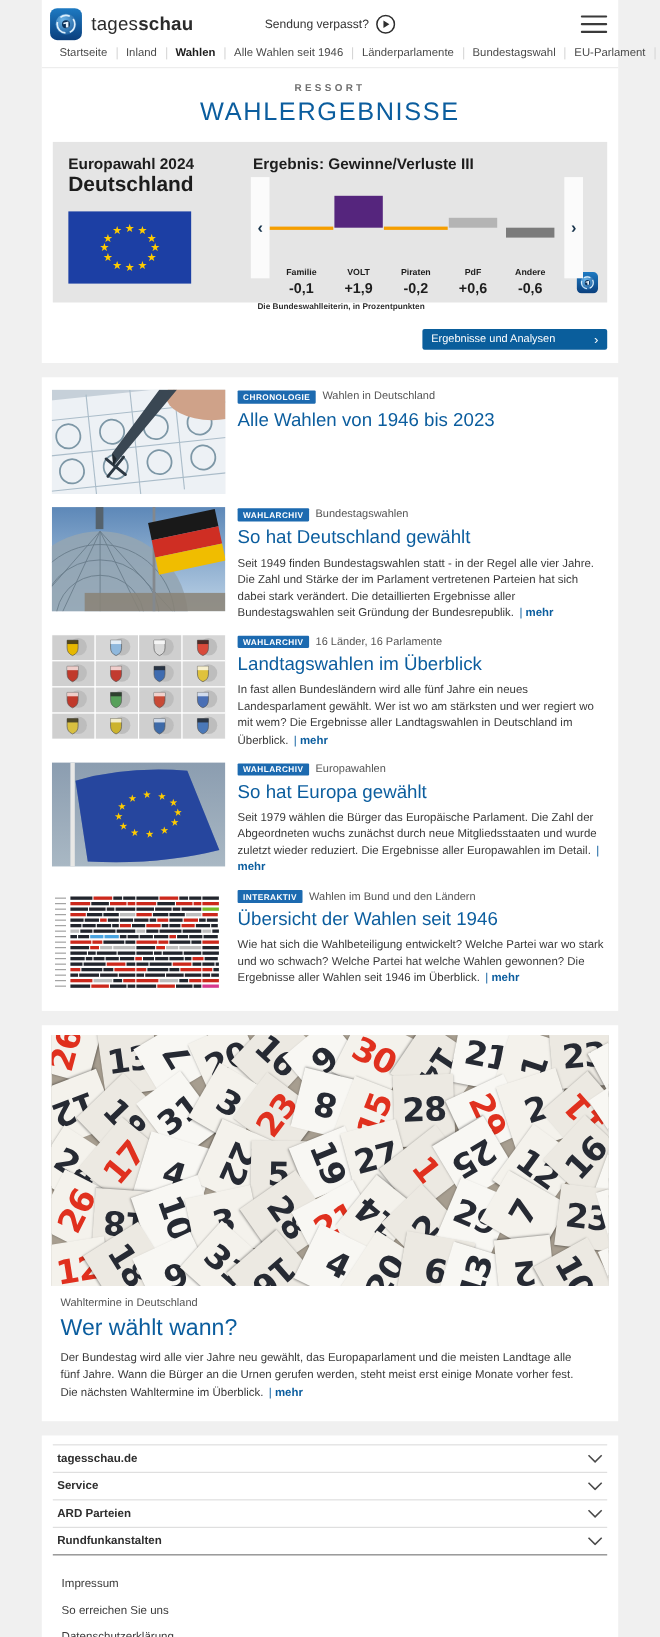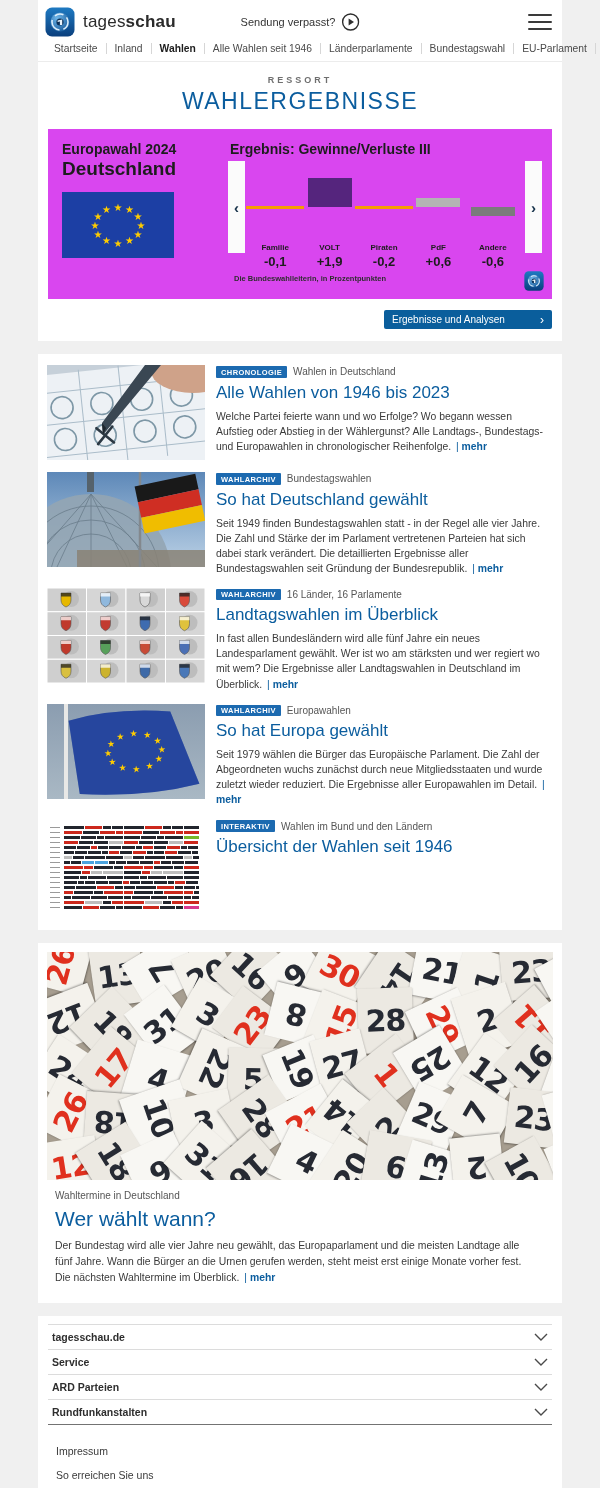--- a/index.html
+++ b/index.html
@@ -23,26 +23,26 @@
   .mainnav { display:flex; align-items:center; padding:5px 8px 7px; border-bottom:1px solid #ececec; flex-wrap:nowrap; }
   .mainnav a { font-size:10.3px; color:#4a4a4a; text-decoration:none; padding:0 8px; border-left:1px solid #d6d6d6; white-space:nowrap; }
   .mainnav a:first-child { border-left:none; }
   .mainnav a.active { font-weight:bold; color:#1c1c1c; }
 
   .ressort { text-align:center; padding:13px 0 6px; }
   .ressort .kicker { font-size:9px; letter-spacing:3px; color:#6f6f6f; font-weight:bold; }
   .ressort h1 { font-size:23px; font-weight:400; color:#0b5d9e; letter-spacing:1.5px; margin-top:3px; }
 
   
-  .widget { background:#d946ef; margin:8px 10px 0; padding:12px 0 14px 14px; display:flex; position:relative; height:170px; }
+  .widget { background:#e5e5e5; margin:8px 10px 13px; padding:12px 0 14px 14px; display:flex; position:relative; height:146px; }
   .w-left { width:168px; flex:none; }
   .w-t1 { font-size:14px; font-weight:bold; color:#1d1d1d; }
   .w-t2 { font-size:19px; font-weight:bold; color:#1d1d1d; margin-top:1px; }
   .euflag { display:block; margin-top:12px; }
-  .w-right { flex:1; position:relative; padding-right:14px; }
+  .w-right { flex:1; position:relative; padding-right:26px; }
   .w-ct { font-size:14px; font-weight:bold; color:#1d1d1d; margin-bottom:2px; }
   .chart-wrap { position:relative; }
   .chev { position:absolute; top:0; width:17px; height:92px; background:#fbfbfb; border:none; font-size:15px; font-weight:bold; color:#16324a; cursor:pointer; z-index:2; padding:0; }
   .chev-l { left:-2px; }
   .chev-r { right:-4px; }
   .chart { display:flex; height:64px; margin:4px 18px 0; }
   .slot { flex:1; position:relative; }
   .bar { position:absolute; left:50%; transform:translateX(-50%); width:44px; }
   .chart-labels { display:flex; margin:18px 18px 0; }
   .lcol { flex:1; text-align:center; }
@@ -266,21 +266,20 @@
           <polygon points="98,0 114,0 64,60 56,70 55,58" fill="#3a4753"></polygon>
           <polygon points="56,70 55,58 59,63" fill="#1e262d"></polygon>
         </svg>
       </div>
       <div class="t-body">
         <div class="topline">
           <span class="badge">CHRONOLOGIE</span>
           <span class="topline-txt">Wahlen in Deutschland</span>
         </div>
         <h2 class="t-title">Alle Wahlen von 1946 bis 2023</h2>
-        <p class="t-copy"><span>Welche Partei feierte wann und wo Erfolge? Wo begann wessen Aufstieg oder Abstieg in der Wählergunst? Alle Landtags-, Bundestags- und Europawahlen in chronologischer Reihenfolge. </span><span class="pipe">|</span> <a class="mehr">mehr</a></p>
       </div>
     </article>
 
     <article class="teaser">
       <div class="t-media">
         <svg width="158" height="95" viewBox="0 0 158 95">
           <defs>
             <linearGradient id="sky1" x1="0" y1="0" x2="0" y2="1">
               <stop offset="0" stop-color="#5d88b8"></stop>
                 <stop offset="1" stop-color="#bcd2e6"></stop>
@@ -631,20 +630,21 @@
               <rect x="137" y="87" width="15" height="3" fill="#d63a8e"></rect>
             </g>
           </svg>
       </div>
       <div class="t-body">
         <div class="topline">
           <span class="badge">INTERAKTIV</span>
           <span class="topline-txt">Wahlen im Bund und den Ländern</span>
         </div>
         <h2 class="t-title">Übersicht der Wahlen seit 1946</h2>
+        <p class="t-copy"><span>Wie hat sich die Wahlbeteiligung entwickelt? Welche Partei war wo stark und wo schwach? Welche Partei hat welche Wahlen gewonnen? Die Ergebnisse aller Wahlen seit 1946 im Überblick. </span><span class="pipe">|</span> <a class="mehr">mehr</a></p>
       </div>
     </article>
 
   </section>
 
   <section class="sec feature">
     <div class="cal" id="calendar-photo">
         <div class="tile" style="width: 50px; height: 54px; left: -12px; top: -14px; transform: rotate(-75deg); background: rgb(244, 242, 236);">
           <span class="num red">26</span>
         </div>

